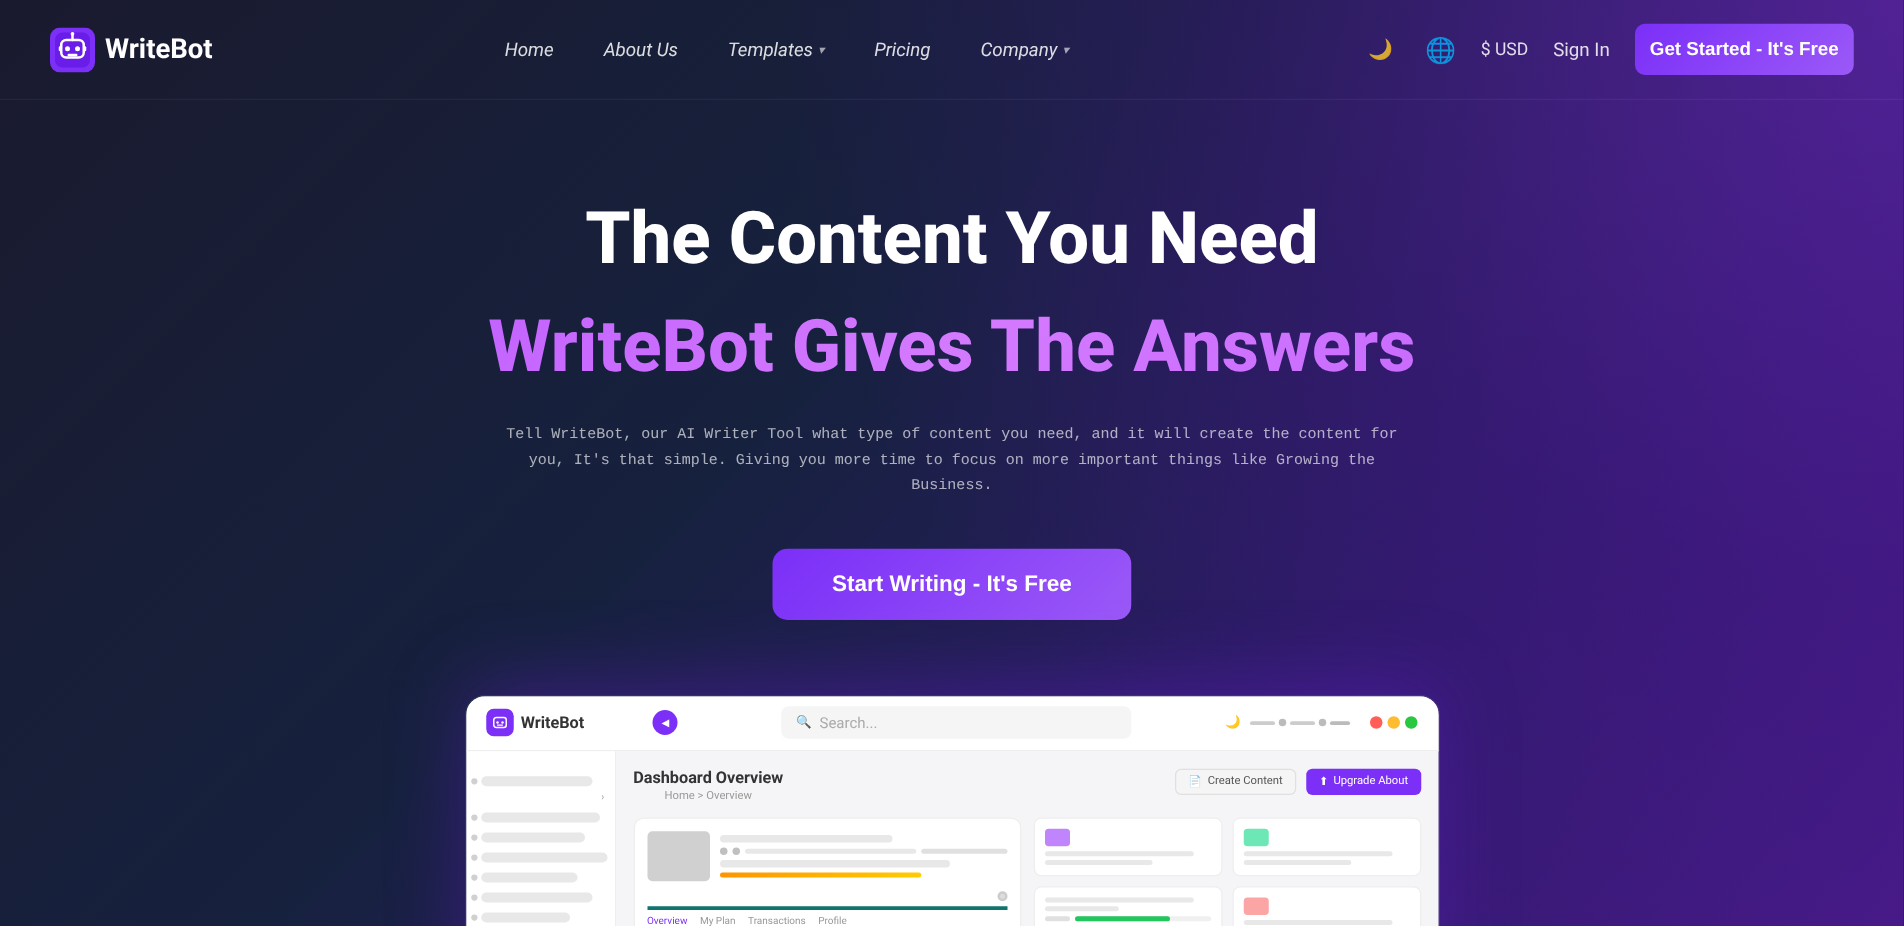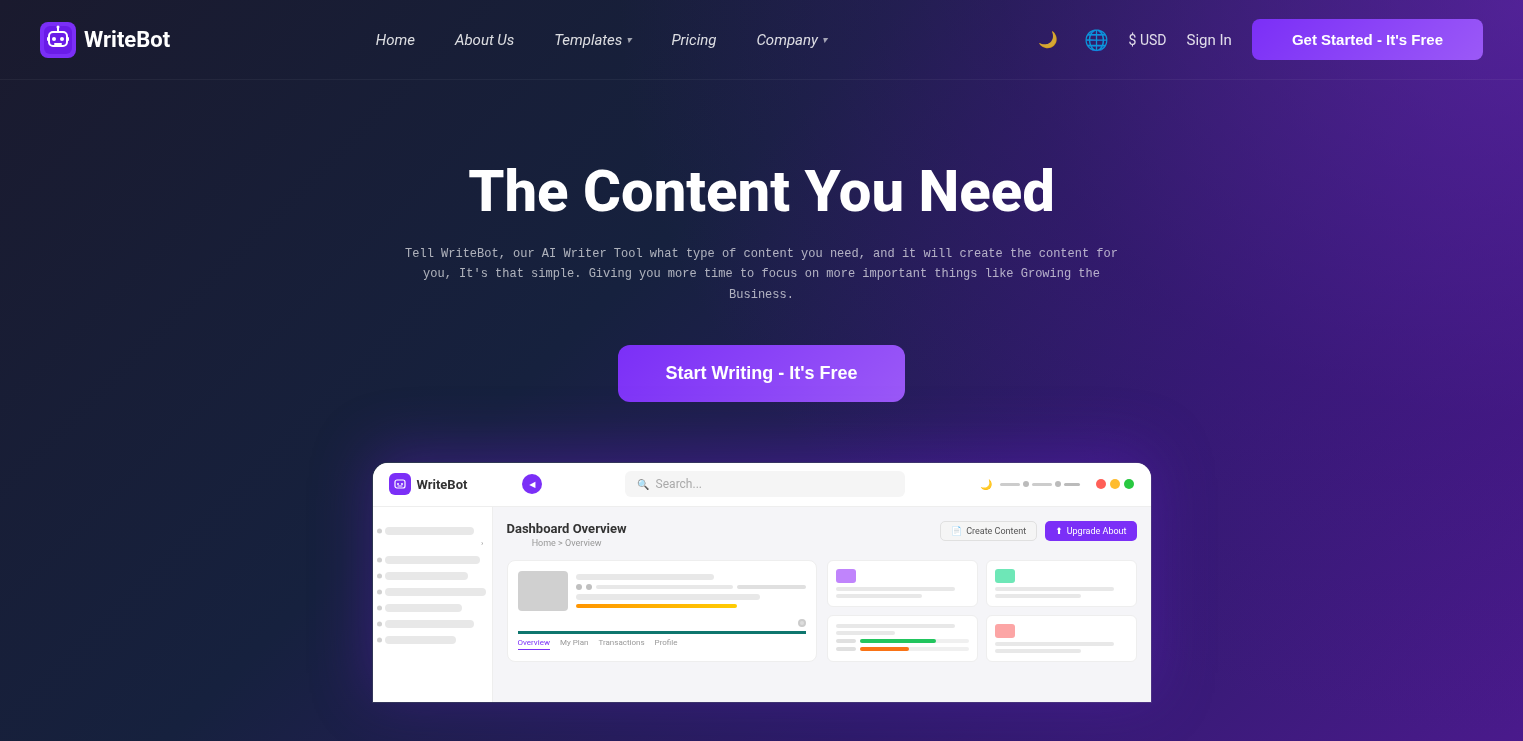--- a/index.html
+++ b/index.html
@@ -120,21 +120,21 @@
       color: rgba(255,255,255,0.85);
       font-size: 15px;
       cursor: pointer;
       padding: 8px 4px;
     }
 
     .get-started-btn {
       background: linear-gradient(135deg, #7b2ff7, #9b59f7);
       color: #ffffff;
       border: none;
-      padding: 12px 40px;
+      padding: 12px 12px;
       border-radius: 8px;
       font-size: 15px;
       font-weight: 600;
       cursor: pointer;
       white-space: nowrap;
     }
 
     
     .hero {
       position: relative;
@@ -587,20 +587,21 @@
         <span class="flag-icon">🌐</span>
       </div>
       <div class="currency-text">$ USD</div>
       <div class="sign-in-btn">Sign In</div>
       <button class="get-started-btn">Get Started - It's Free</button>
     </div>
   </nav>
 
   <section class="hero">
     <h1 class="hero-title-white">The Content You Need</h1>
+    <h1 class="hero-title-purple">WriteBot Gives The Answers</h1>
     <p class="hero-description">Tell WriteBot, our AI Writer Tool what type of content you need, and it will create the content for you, It's that simple. Giving you more time to focus on more important things like Growing the Business.</p>
     <button class="start-writing-btn">Start Writing - It's Free</button>
 
     
     <div class="dashboard-preview">
       <div class="dashboard-inner">
 
         <div class="dash-topbar">
           <div class="dash-logo">
             <div class="dash-logo-icon">

